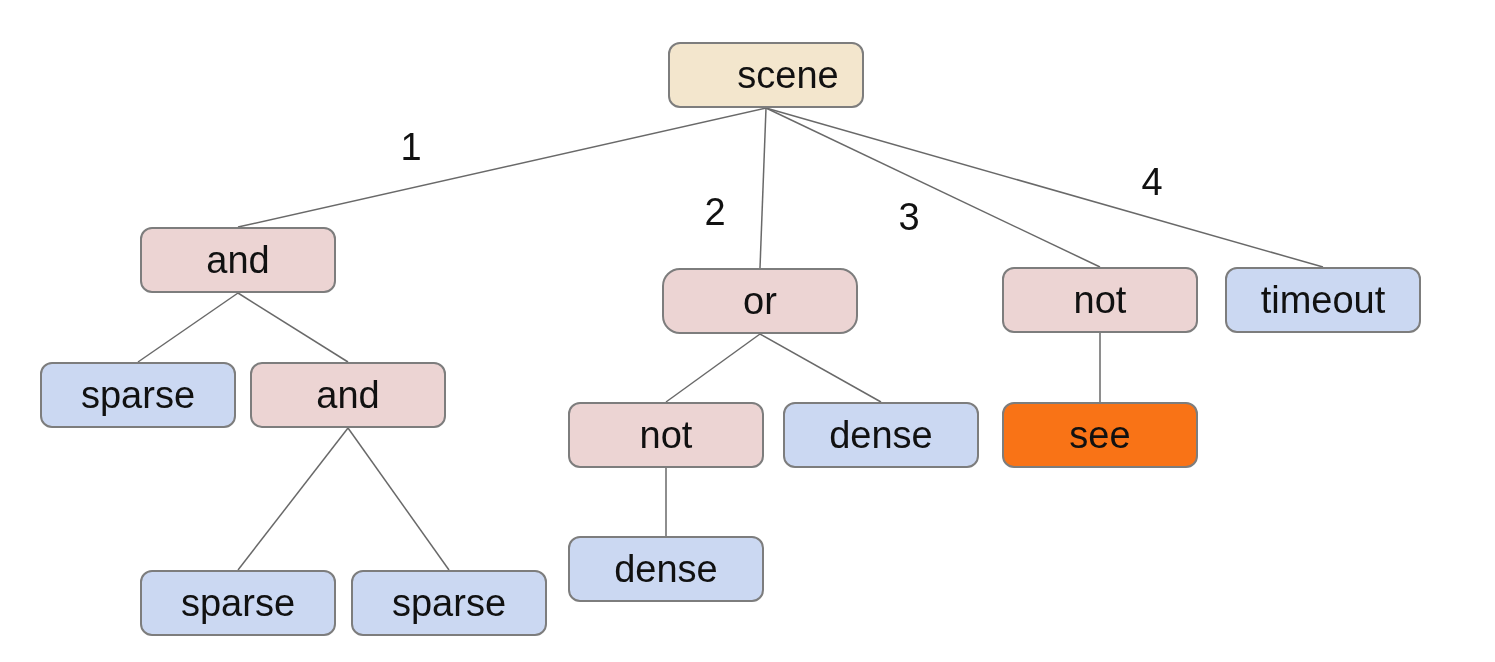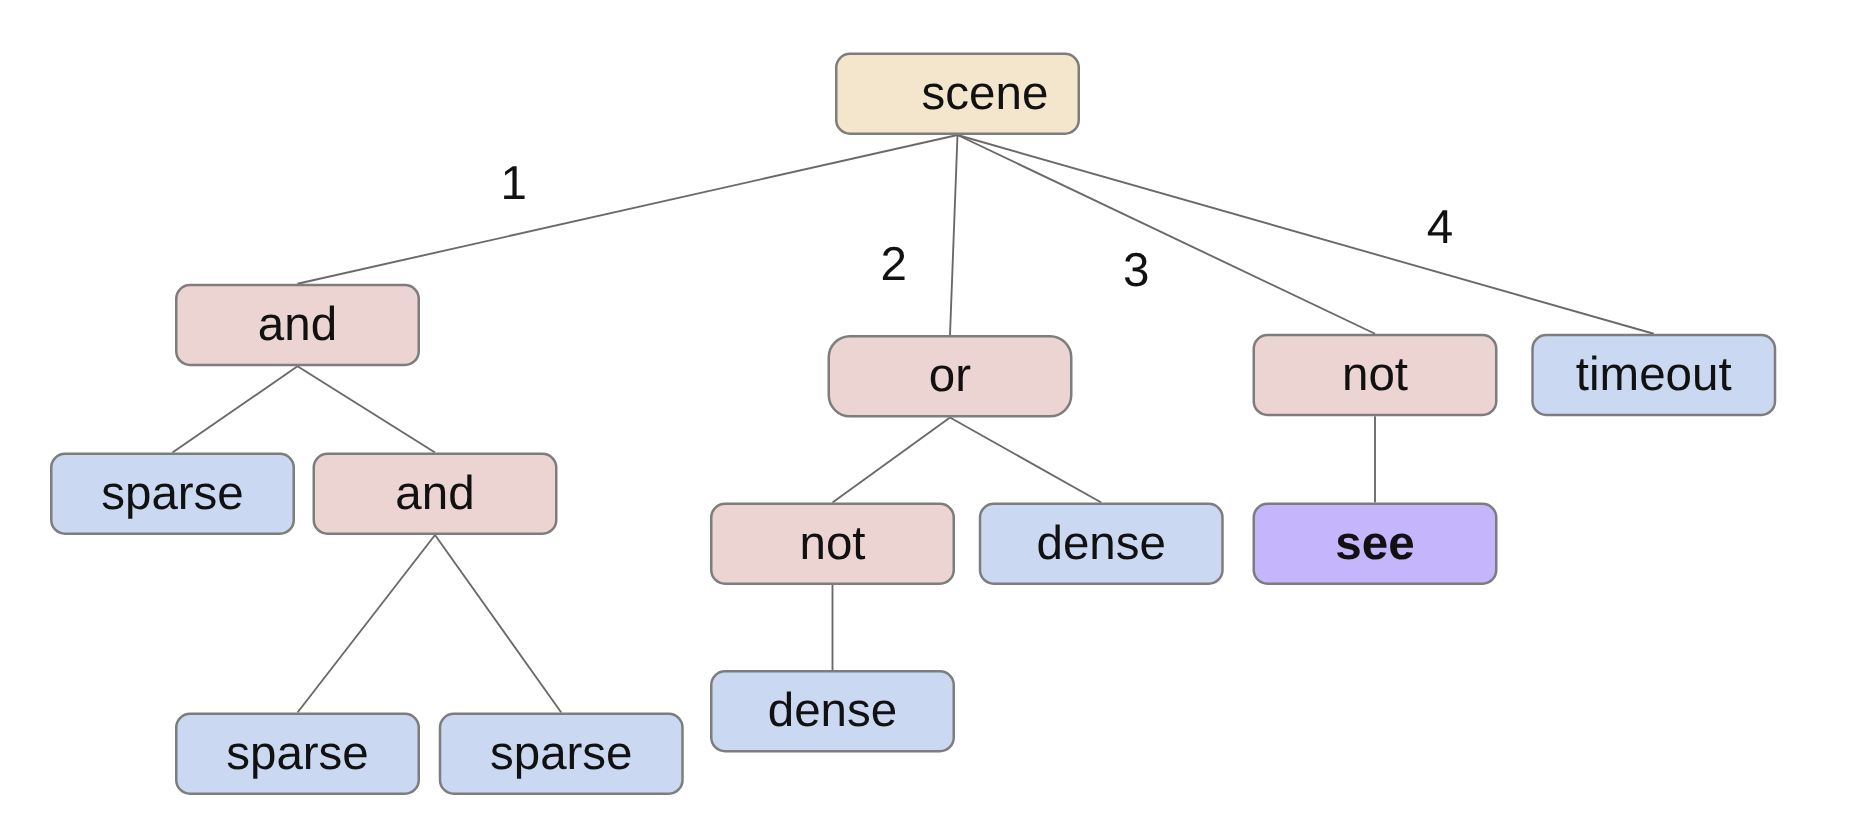--- a/index.html
+++ b/index.html
@@ -68,18 +68,18 @@
   <div id="nodes-layer">
       <div class="node" style="left: 668px; top: 42px; background: rgb(243, 230, 205); border-color: rgb(125, 125, 125); color: rgb(17, 17, 17); padding-left: 44px;">scene</div>
       <div class="node" style="left: 140px; top: 227px; background: rgb(236, 212, 211); border-color: rgb(125, 125, 125); color: rgb(17, 17, 17);">and</div>
       <div class="node" style="left: 662px; top: 268px; background: rgb(236, 212, 211); border-color: rgb(125, 125, 125); color: rgb(17, 17, 17); border-radius: 18px;">or</div>
       <div class="node" style="left: 1002px; top: 267px; background: rgb(236, 212, 211); border-color: rgb(125, 125, 125); color: rgb(17, 17, 17);">not</div>
       <div class="node" style="left: 1225px; top: 267px; background: rgb(203, 216, 242); border-color: rgb(125, 125, 125); color: rgb(17, 17, 17);">timeout</div>
       <div class="node" style="left: 40px; top: 362px; background: rgb(203, 216, 242); border-color: rgb(125, 125, 125); color: rgb(17, 17, 17);">sparse</div>
       <div class="node" style="left: 250px; top: 362px; background: rgb(236, 212, 211); border-color: rgb(125, 125, 125); color: rgb(17, 17, 17);">and</div>
       <div class="node" style="left: 568px; top: 402px; background: rgb(236, 212, 211); border-color: rgb(125, 125, 125); color: rgb(17, 17, 17);">not</div>
       <div class="node" style="left: 783px; top: 402px; background: rgb(203, 216, 242); border-color: rgb(125, 125, 125); color: rgb(17, 17, 17);">dense</div>
-      <div class="node" style="left: 1002px; top: 402px; background: #c4b5fd; border-color: rgb(125, 125, 125); color: rgb(17, 17, 17); font-weight: bold;">see</div>
+      <div class="node" style="left: 1002px; top: 402px; background: #f97316; border-color: rgb(125, 125, 125); color: rgb(17, 17, 17);">see</div>
       <div class="node" style="left: 568px; top: 536px; background: rgb(203, 216, 242); border-color: rgb(125, 125, 125); color: rgb(17, 17, 17);">dense</div>
       <div class="node" style="left: 140px; top: 570px; background: rgb(203, 216, 242); border-color: rgb(125, 125, 125); color: rgb(17, 17, 17);">sparse</div>
       <div class="node" style="left: 351px; top: 570px; background: rgb(203, 216, 242); border-color: rgb(125, 125, 125); color: rgb(17, 17, 17);">sparse</div>
     </div>
 </div>
 
 </body></html>

